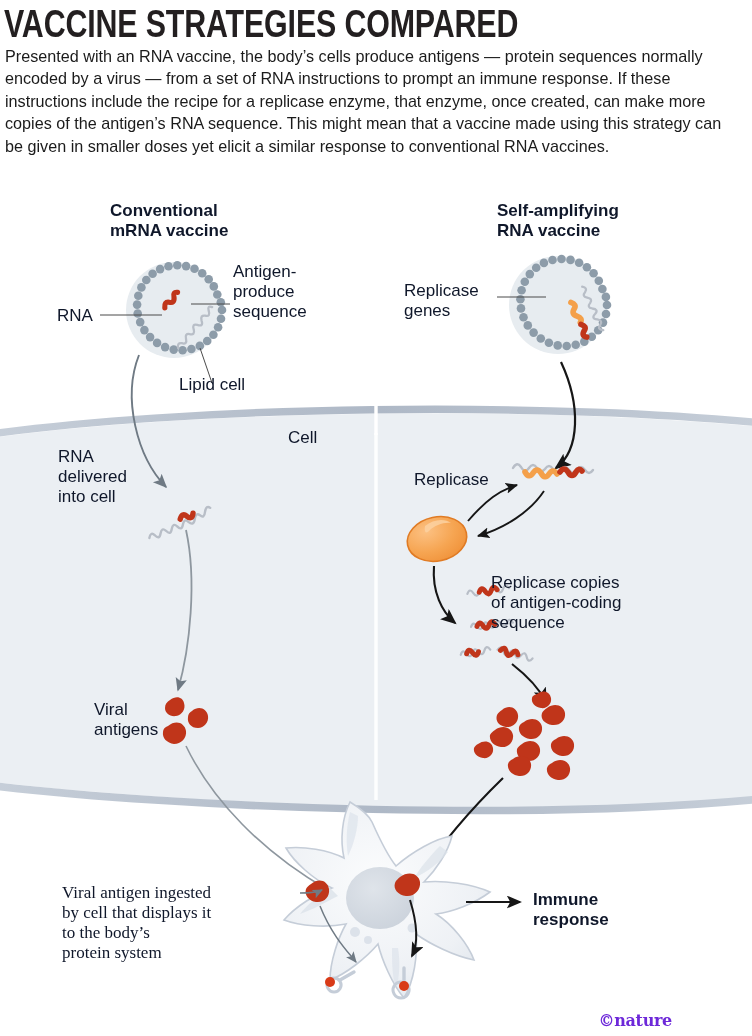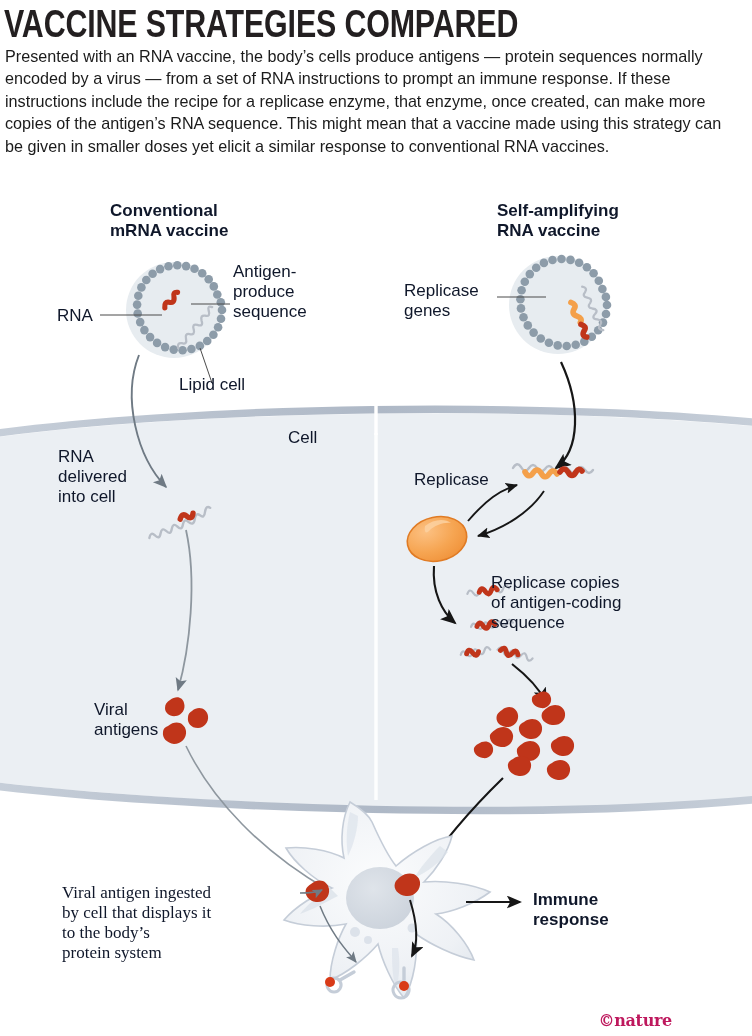--- a/index.html
+++ b/index.html
@@ -47,21 +47,21 @@
   .t-cellmach{left:203px;top:573px;}
   .t-viralant{left:94px;top:700px;}
   .t-replicase{left:414px;top:470px;}
   .t-amplified{left:491px;top:573px;}
   .t-ingest{left:62px;top:883px;font-family:Liberation Serif, serif;}
   .t-immune{left:533px;top:890px;font-weight:bold;}
 
   .credit{
     position:absolute;right:8px;bottom:6px;
     font-family:"DejaVu Serif", serif;font-weight:bold;
-    font-size:16px;color:#be185d;letter-spacing:-0.3px;
+    font-size:16px;color:#6d28d9;letter-spacing:-0.3px;
   }
 </style>
 </head>
 <body>
 
 <div id="stage">
 
   <div class="headline">VACCINE STRATEGIES COMPARED</div>
   <div class="standfirst">Presented with an RNA vaccine, the body’s cells produce antigens — protein sequences normally encoded by a virus — from a set of RNA instructions to prompt an immune response. If these instructions include the recipe for a replicase enzyme, that enzyme, once created, can make more copies of the antigen’s RNA sequence. This might mean that a vaccine made using this strategy can be given in smaller doses yet elicit a similar response to conventional RNA vaccines.</div>
 

